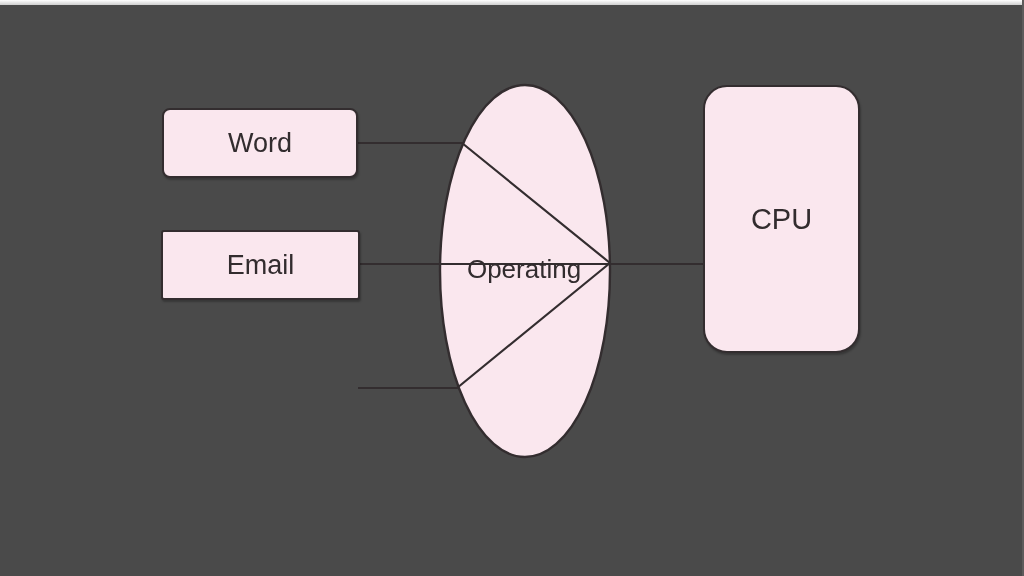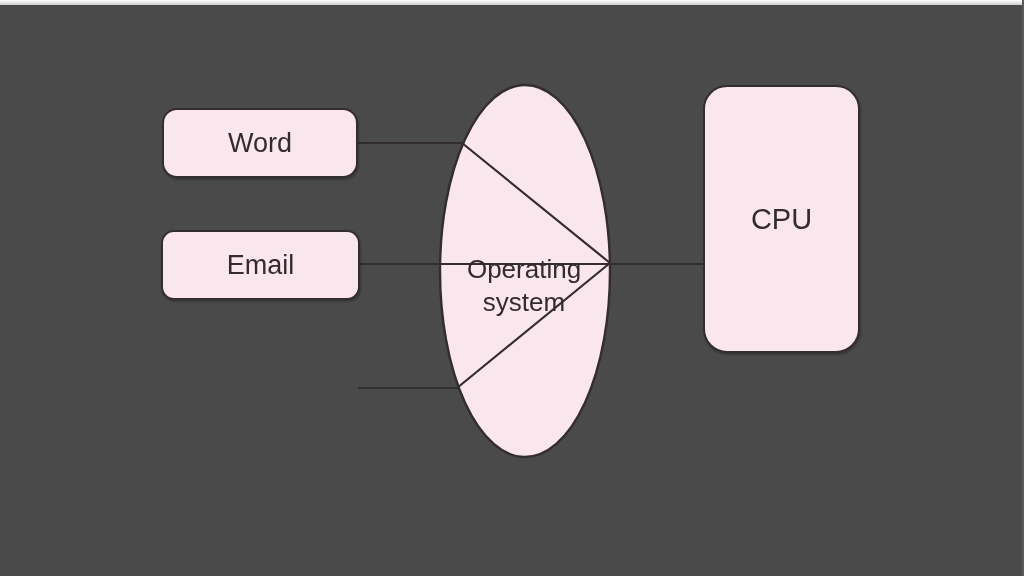--- a/index.html
+++ b/index.html
@@ -54,22 +54,22 @@
     position: absolute;
     background: var(--node-fill, #fae7ee);
     border: 2.5px solid var(--node-border, #332d2f);
     box-sizing: border-box;
     display: flex;
     align-items: center;
     justify-content: center;
     color: var(--text, #322c2e);
     box-shadow: 1px 2px 2px rgba(0,0,0,0.25);
   }
-  .node-word    { left: 162px; top: 108px; width: 196px; height: 70px;  border-radius: 15px; font-size: 27px; }
-  .node-email   { left: 161px; top: 230px; width: 199px; height: 70px;  border-radius: 13px; font-size: 27px; }
+  .node-word    { left: 162px; top: 108px; width: 196px; height: 70px;  border-radius: 8px; font-size: 27px; }
+  .node-email   { left: 161px; top: 230px; width: 199px; height: 70px;  border-radius: 3px; font-size: 27px; }
   .node-web     { left: 160px; top: 353px; width: 198px; height: 68px;  border-radius: 15px; font-size: 27px; }
   .node-cpu     { left: 703px; top: 85px;  width: 157px; height: 268px; border-radius: 24px; font-size: 29px; }
   .os-label {
     position: absolute;
     left: 424px; top: 231px;
     width: 200px;
     text-align: center;
     color: var(--text, #322c2e);
     font-size: 26px;
     line-height: 33px;
@@ -99,20 +99,19 @@
     <span>Word</span>
   </div>
 
   <div class="node node-email">
     <span>Email</span>
   </div>
 
 
   <div class="os-label">
     <div>Operating</div>
-    <div>system</div>
   </div>
 
   <div class="node node-cpu">
     <span>CPU</span>
   </div>
 
 </div>
 
 </body></html>

